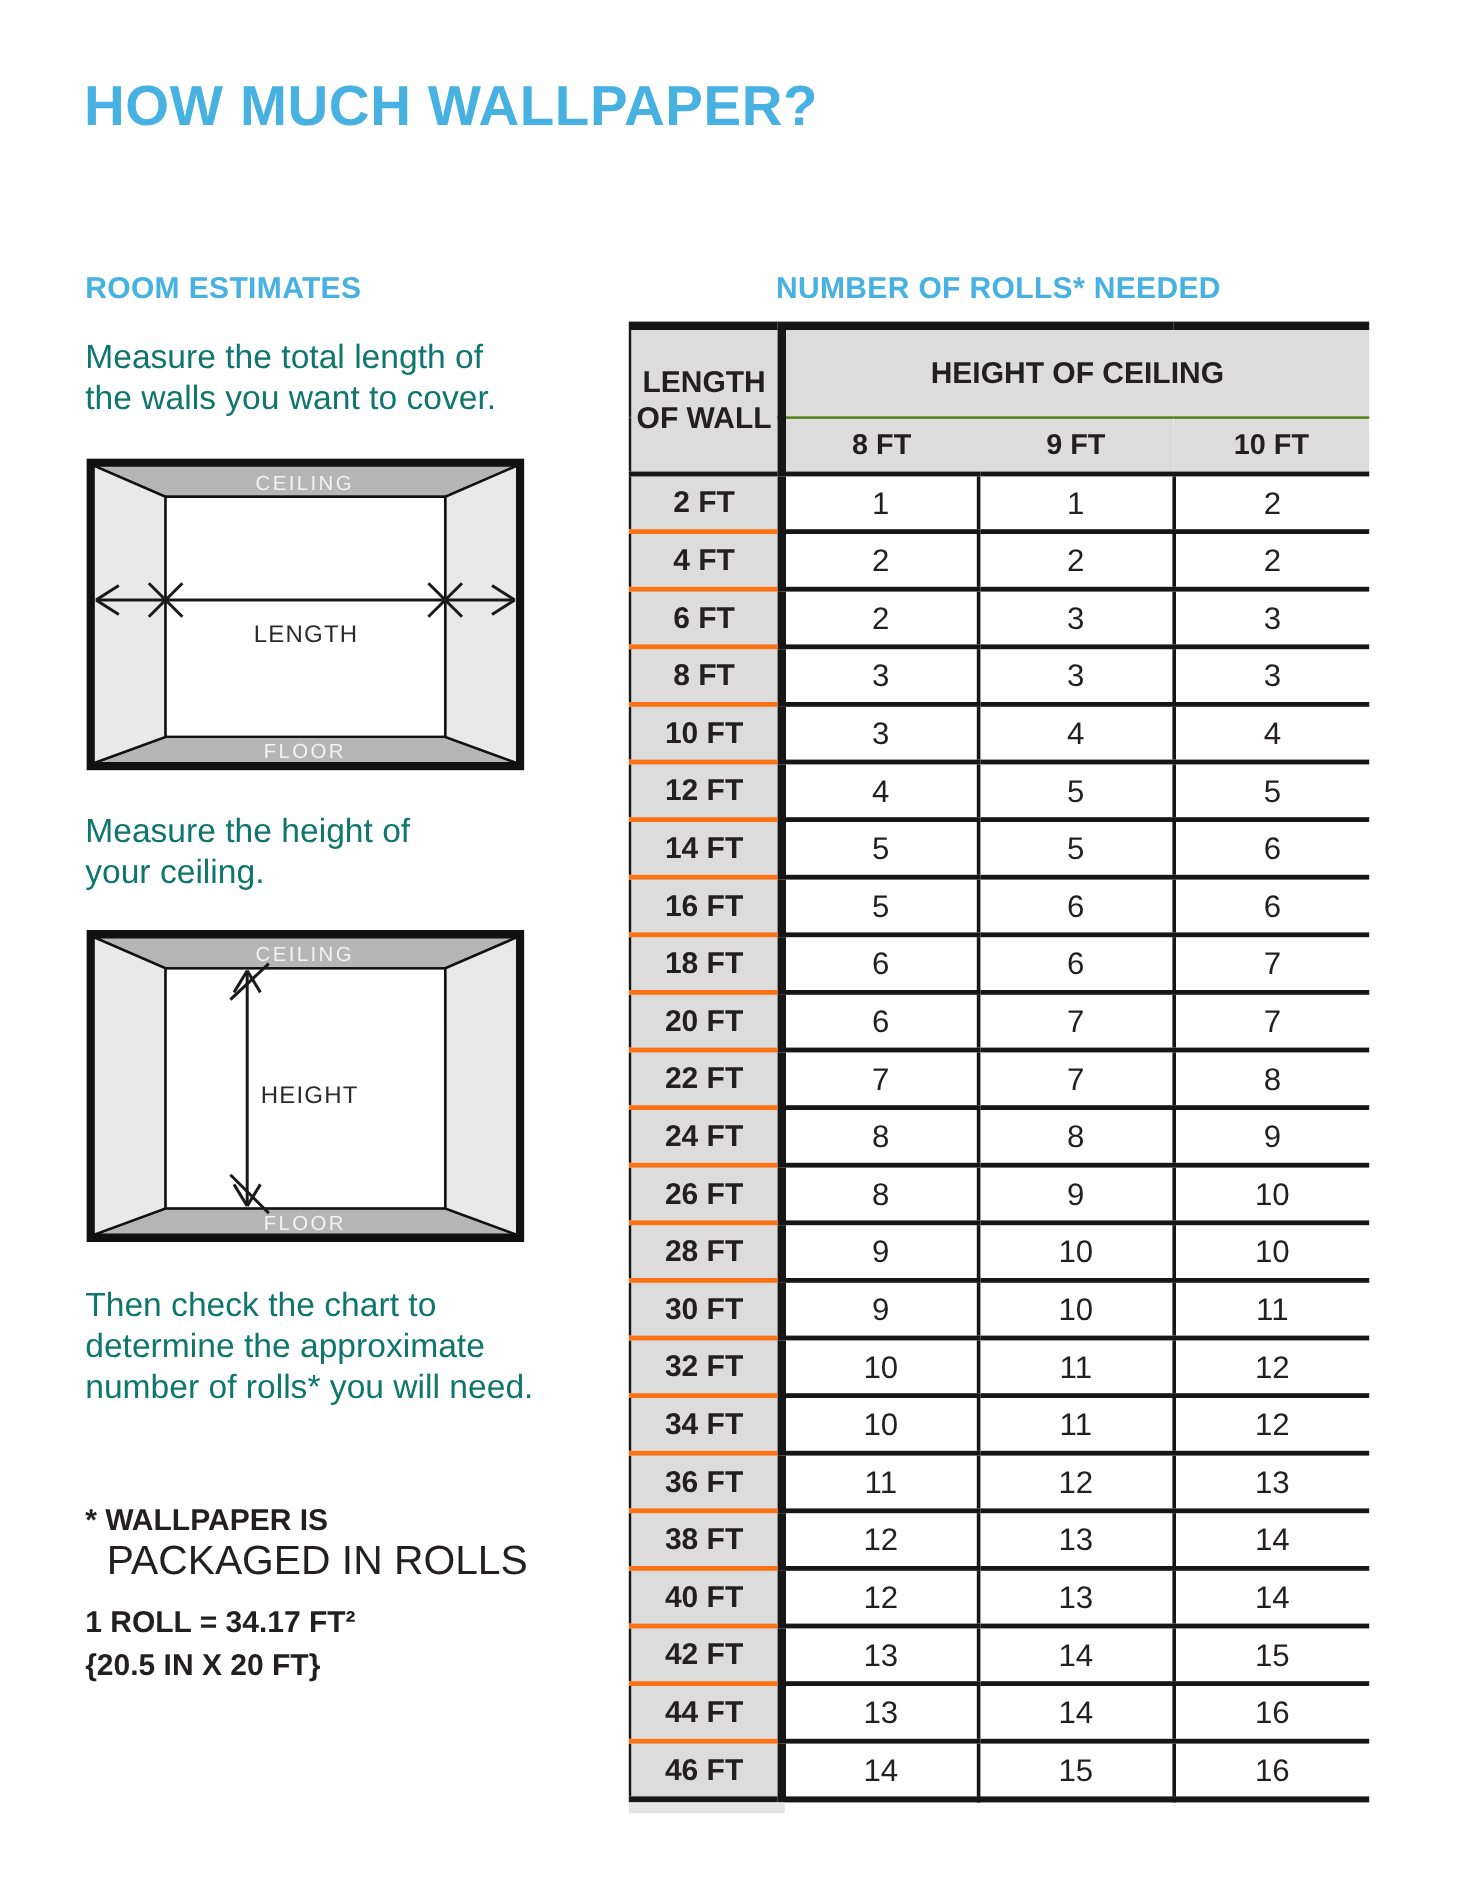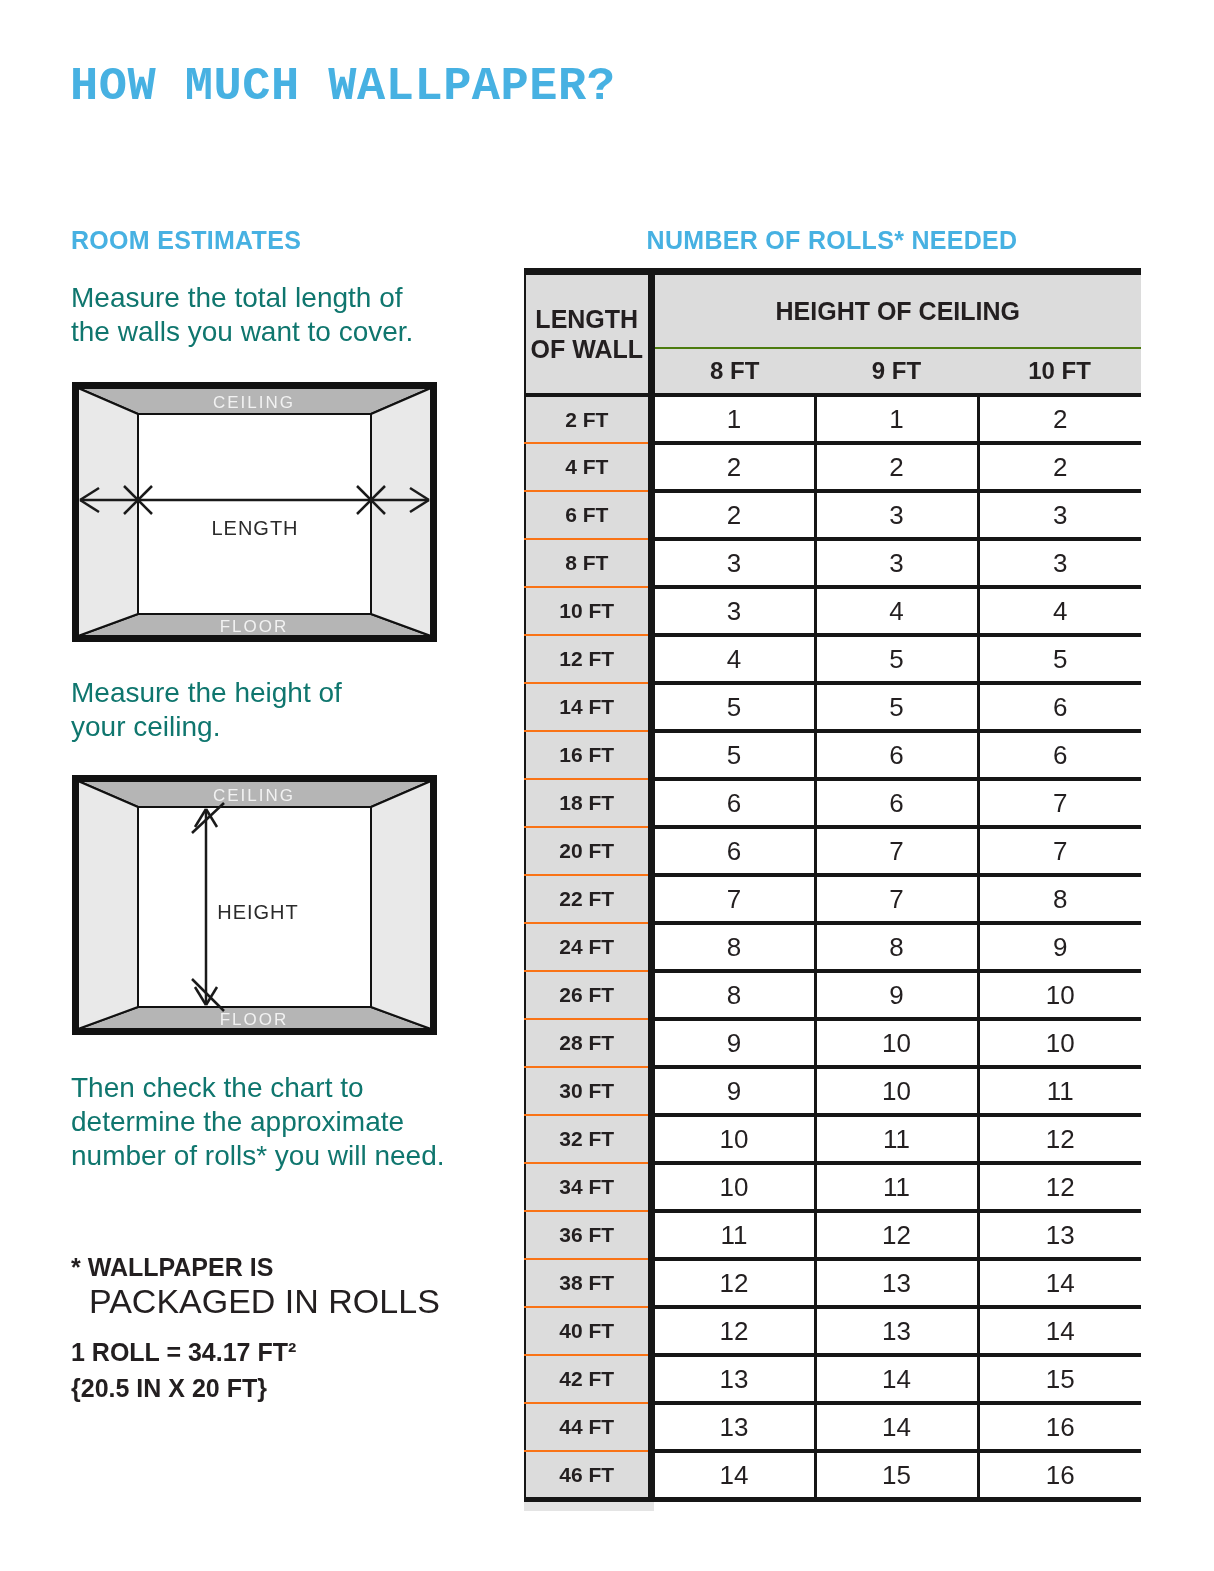--- a/index.html
+++ b/index.html
@@ -3,21 +3,21 @@
 <meta charset="utf-8">
 <style>
   html,body{margin:0;padding:0;}
   body{
     width:1214px;height:1571px;position:relative;background:#ffffff;
     font-family:"Liberation Sans","DejaVu Sans",sans-serif;color:#231f20;
   }
   .abs{position:absolute;}
   h1.page-title{
     left:70px;top:60px;margin:0;font-size:47px;font-weight:bold;
-    color:#47b1e2;letter-spacing:0.5px;white-space:nowrap;font-family:Liberation Mono, monospace;
+    color:#47b1e2;letter-spacing:0.5px;white-space:nowrap;
   }
   h2.section-heading{
     margin:0;font-size:25px;font-weight:bold;color:#47b1e2;letter-spacing:0.3px;
   }
   .para{
     margin:0;font-size:28px;line-height:34px;color:#0f766e;white-space:pre-line;
   }
   .footnote-line1,.rollinfo div{font-weight:bold;font-size:25px;line-height:34px;}
   .footnote-line2{font-weight:normal;font-size:34px;line-height:34px;padding-left:18px;}
   .rollinfo div{line-height:36px;}
@@ -34,21 +34,21 @@
   }
   table.rolls thead th{background:#dcdcdc;}
   th.group-header{height:72px;border-bottom:2px solid #4d7c0f;font-size:25px;}
   th.length-header{
     border-bottom:4px solid #161616;border-right:7px solid #161616;
     font-size:25px;line-height:30px;white-space:pre-line;background:#dcdcdc;
   }
   th.sub-header{height:44px;border-bottom:4px solid #161616;font-size:24px;}
   table.rolls tbody th{
     height:44px;background:#dcdcdc;border-right:7px solid #161616;
-    border-bottom:2px solid #f97316;font-size:21px;font-weight:bold;margin-left:38px;
+    border-bottom:4px solid #f97316;font-size:25px;font-weight:bold;margin-left:38px;
   }
   table.rolls tbody td{
     height:44px;background:#ffffff;border-bottom:4px solid #161616;font-size:26px;
   }
   table.rolls tbody td + td{border-left:3px solid #161616;}
   .base-strip{width:130px;height:9px;background:#e4e4e4;}
   svg text{font-family:"Liberation Sans","DejaVu Sans",sans-serif;}
 </style>
 </head>
 <body>

